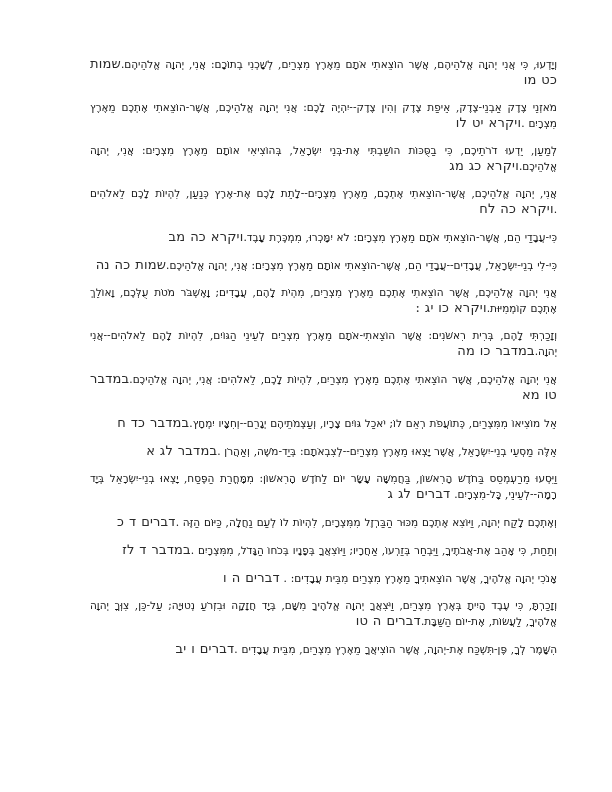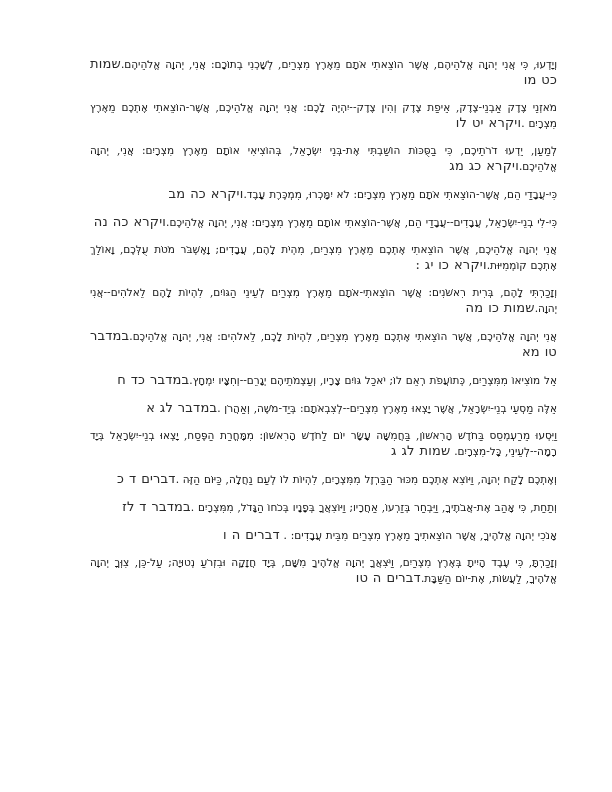--- a/index.html
+++ b/index.html
@@ -45,40 +45,42 @@
 <div class="page" style="background: rgb(255, 255, 255);">
   <div>
   <p class="verse"><span class="verse-text">וְיָדְעוּ, כִּי אֲנִי יְהוָה אֱלֹהֵיהֶם, אֲשֶׁר הוֹצֵאתִי אֹתָם מֵאֶרֶץ מִצְרַיִם, לְשָׁכְנִי בְתוֹכָם: אֲנִי, יְהוָה אֱלֹהֵיהֶם.</span><span class="cite">שמות כט מו</span></p>
 
 
   <p class="verse"><span class="verse-text">מֹאזְנֵי צֶדֶק אַבְנֵי-צֶדֶק, אֵיפַת צֶדֶק וְהִין צֶדֶק--יִהְיֶה לָכֶם: אֲנִי יְהוָה אֱלֹהֵיכֶם, אֲשֶׁר-הוֹצֵאתִי אֶתְכֶם מֵאֶרֶץ מִצְרָיִם .</span><span class="cite">ויקרא יט לו</span></p>
 
 
   <p class="verse"><span class="verse-text">לְמַעַן, יֵדְעוּ דֹרֹתֵיכֶם, כִּי בַסֻּכּוֹת הוֹשַׁבְתִּי אֶת-בְּנֵי יִשְׂרָאֵל, בְּהוֹצִיאִי אוֹתָם מֵאֶרֶץ מִצְרָיִם: אֲנִי, יְהוָה אֱלֹהֵיכֶם.</span><span class="cite">ויקרא כג מג</span></p>
 
+  <p class="verse"><span class="verse-text">אֲנִי, יְהוָה אֱלֹהֵיכֶם, אֲשֶׁר-הוֹצֵאתִי אֶתְכֶם, מֵאֶרֶץ מִצְרָיִם--לָתֵת לָכֶם אֶת-אֶרֶץ כְּנַעַן, לִהְיוֹת לָכֶם לֵאלֹהִים .</span><span class="cite">ויקרא כה לח</span></p>
 
   <p class="verse"><span class="verse-text">כִּי-עֲבָדַי הֵם, אֲשֶׁר-הוֹצֵאתִי אֹתָם מֵאֶרֶץ מִצְרָיִם: לֹא יִמָּכְרוּ, מִמְכֶּרֶת עָבֶד.</span><span class="cite">ויקרא כה מב</span></p>
 
-  <p class="verse"><span class="verse-text">כִּי-לִי בְנֵי-יִשְׂרָאֵל, עֲבָדִים--עֲבָדַי הֵם, אֲשֶׁר-הוֹצֵאתִי אוֹתָם מֵאֶרֶץ מִצְרָיִם: אֲנִי, יְהוָה אֱלֹהֵיכֶם.</span><span class="cite">ויקרא כה נה</span></p>
+  <p class="verse"><span class="verse-text">כִּי-לִי בְנֵי-יִשְׂרָאֵל, עֲבָדִים--עֲבָדַי הֵם, אֲשֶׁר-הוֹצֵאתִי אוֹתָם מֵאֶרֶץ מִצְרָיִם: אֲנִי, יְהוָה אֱלֹהֵיכֶם.</span><span class="cite">שמות כה נה</span></p>
 
   <p class="verse"><span class="verse-text">אֲנִי יְהוָה אֱלֹהֵיכֶם, אֲשֶׁר הוֹצֵאתִי אֶתְכֶם מֵאֶרֶץ מִצְרַיִם, מִהְיֹת לָהֶם, עֲבָדִים; וָאֶשְׁבֹּר מֹטֹת עֻלְּכֶם, וָאוֹלֵךְ אֶתְכֶם קוֹמְמִיּוּת.</span><span class="cite">ויקרא כו יג :</span></p>
 
-  <p class="verse"><span class="verse-text">וְזָכַרְתִּי לָהֶם, בְּרִית רִאשֹׁנִים: אֲשֶׁר הוֹצֵאתִי-אֹתָם מֵאֶרֶץ מִצְרַיִם לְעֵינֵי הַגּוֹיִם, לִהְיוֹת לָהֶם לֵאלֹהִים--אֲנִי יְהוָה.</span><span class="cite">שמות כו מה</span></p>
+  <p class="verse"><span class="verse-text">וְזָכַרְתִּי לָהֶם, בְּרִית רִאשֹׁנִים: אֲשֶׁר הוֹצֵאתִי-אֹתָם מֵאֶרֶץ מִצְרַיִם לְעֵינֵי הַגּוֹיִם, לִהְיוֹת לָהֶם לֵאלֹהִים--אֲנִי יְהוָה.</span><span class="cite">במדבר כו מה</span></p>
 
   <p class="verse"><span class="verse-text">אֲנִי יְהוָה אֱלֹהֵיכֶם, אֲשֶׁר הוֹצֵאתִי אֶתְכֶם מֵאֶרֶץ מִצְרַיִם, לִהְיוֹת לָכֶם, לֵאלֹהִים: אֲנִי, יְהוָה אֱלֹהֵיכֶם.</span><span class="cite">במדבר טו מא</span></p>
 
 
   <p class="verse"><span class="verse-text">אֵל מוֹצִיאוֹ מִמִּצְרַיִם, כְּתוֹעֲפֹת רְאֵם לוֹ; יֹאכַל גּוֹיִם צָרָיו, וְעַצְמֹתֵיהֶם יְגָרֵם--וְחִצָּיו יִמְחָץ.</span><span class="cite">במדבר כד ח</span></p>
 
   <p class="verse"><span class="verse-text">אֵלֶּה מַסְעֵי בְנֵי-יִשְׂרָאֵל, אֲשֶׁר יָצְאוּ מֵאֶרֶץ מִצְרַיִם--לְצִבְאֹתָם: בְּיַד-מֹשֶׁה, וְאַהֲרֹן .</span><span class="cite">במדבר לג א</span></p>
 
-  <p class="verse"><span class="verse-text">וַיִּסְעוּ מֵרַעְמְסֵס בַּחֹדֶשׁ הָרִאשׁוֹן, בַּחֲמִשָּׁה עָשָׂר יוֹם לַחֹדֶשׁ הָרִאשׁוֹן: מִמָּחֳרַת הַפֶּסַח, יָצְאוּ בְנֵי-יִשְׂרָאֵל בְּיָד רָמָה--לְעֵינֵי, כָּל-מִצְרָיִם. </span><span class="cite">שמות לג ג</span></p>
+  <p class="verse"><span class="verse-text">וַיִּסְעוּ מֵרַעְמְסֵס בַּחֹדֶשׁ הָרִאשׁוֹן, בַּחֲמִשָּׁה עָשָׂר יוֹם לַחֹדֶשׁ הָרִאשׁוֹן: מִמָּחֳרַת הַפֶּסַח, יָצְאוּ בְנֵי-יִשְׂרָאֵל בְּיָד רָמָה--לְעֵינֵי, כָּל-מִצְרָיִם. </span><span class="cite">דברים לג ג</span></p>
 
   <p class="verse"><span class="verse-text">וְאֶתְכֶם לָקַח יְהוָה, וַיּוֹצִא אֶתְכֶם מִכּוּר הַבַּרְזֶל מִמִּצְרָיִם, לִהְיוֹת לוֹ לְעַם נַחֲלָה, כַּיּוֹם הַזֶּה .</span><span class="cite">דברים ד כ</span></p>
 
   <p class="verse"><span class="verse-text">וְתַחַת, כִּי אָהַב אֶת-אֲבֹתֶיךָ, וַיִּבְחַר בְּזַרְעוֹ, אַחֲרָיו; וַיּוֹצִאֲךָ בְּפָנָיו בְּכֹחוֹ הַגָּדֹל, מִמִּצְרָיִם .</span><span class="cite">במדבר ד לז</span></p>
 
   <p class="verse"><span class="verse-text">אָנֹכִי יְהוָה אֱלֹהֶיךָ, אֲשֶׁר הוֹצֵאתִיךָ מֵאֶרֶץ מִצְרַיִם מִבֵּית עֲבָדִים: . </span><span class="cite">דברים ה ו</span></p>
 
   <p class="verse"><span class="verse-text">וְזָכַרְתָּ, כִּי עֶבֶד הָיִיתָ בְּאֶרֶץ מִצְרַיִם, וַיֹּצִאֲךָ יְהוָה אֱלֹהֶיךָ מִשָּׁם, בְּיָד חֲזָקָה וּבִזְרֹעַ נְטוּיָה; עַל-כֵּן, צִוְּךָ יְהוָה אֱלֹהֶיךָ, לַעֲשׂוֹת, אֶת-יוֹם הַשַּׁבָּת.</span><span class="cite">דברים ה טו</span></p>
 
+  <p class="verse"><span class="verse-text">הִשָּׁמֶר לְךָ, פֶּן-תִּשְׁכַּח אֶת-יְהוָה, אֲשֶׁר הוֹצִיאֲךָ מֵאֶרֶץ מִצְרַיִם, מִבֵּית עֲבָדִים .</span><span class="cite">דברים ו יב</span></p>
 </div>
 </div>
 
 </body></html>

